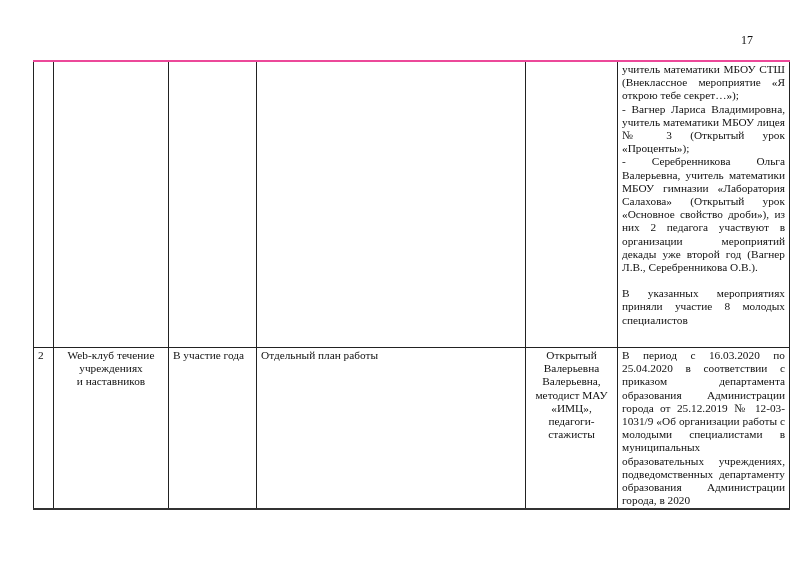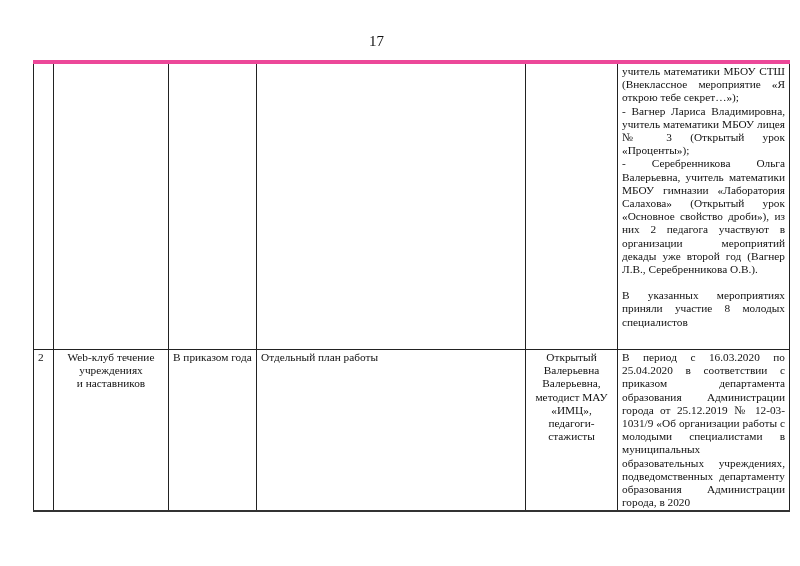--- a/index.html
+++ b/index.html
@@ -1,23 +1,23 @@
 <!DOCTYPE html>
 <html><head>
 <meta charset="utf-8">
 <style>
   html, body { margin:0; padding:0; background:#ffffff; }
   body { width:800px; height:566px; position:relative; overflow:hidden;
          font-family:"Liberation Serif", "DejaVu Serif", serif; color:#111; }
-  .page-num { position:absolute; top:33px; left:0; width:753px; text-align:center;
-              font-size:15px; }
+  .page-num { position:absolute; top:33px; left:0; width:753px; text-align:right;
+              font-size:12px; }
   table.doc { position:absolute; left:33px; top:60px; width:756px;
               border-collapse:collapse; table-layout:fixed; font-size:11.3px; line-height:13.2px; }
   table.doc td { border:1px solid #222; vertical-align:top; padding:1px 4px; }
-  table.doc tr.r1 td { border-top:4px solid #ec4899; }
+  table.doc tr.r1 td { border-top:2px solid #ec4899; }
   table.doc tr.r2 td { border-bottom:2px solid #333; }
   .c1 { width:20px; }
   .c2 { width:115px; }
   .c3 { width:88px; }
   .c4 { width:269px; }
   .c5 { width:92px; }
   .c6 { width:172px; }
   .center { text-align:center; }
   .justify { text-align:justify;margin-left:20px; }
   .para { display:block; text-align:justify; text-align-last:left; }
@@ -54,21 +54,21 @@
       <span class="para">В указанных мероприятиях приняли участие 8 молодых специалистов</span>
     </td>
   </tr>
   <tr class="r2">
     <td>2</td>
     <td class="center">
       <div>Web-клуб течение</div>
       <div>учреждениях</div>
       <div>и наставников</div>
     </td>
-    <td>В приказом года</td>
+    <td>В участие года</td>
     <td>Отдельный план работы</td>
     <td class="center">
       <div>Открытый</div>
       <div>Валерьевна</div>
       <div>Валерьевна,</div>
       <div>методист МАУ</div>
       <div>«ИМЦ»,</div>
       <div>педагоги-</div>
       <div>стажисты</div>
     </td>

